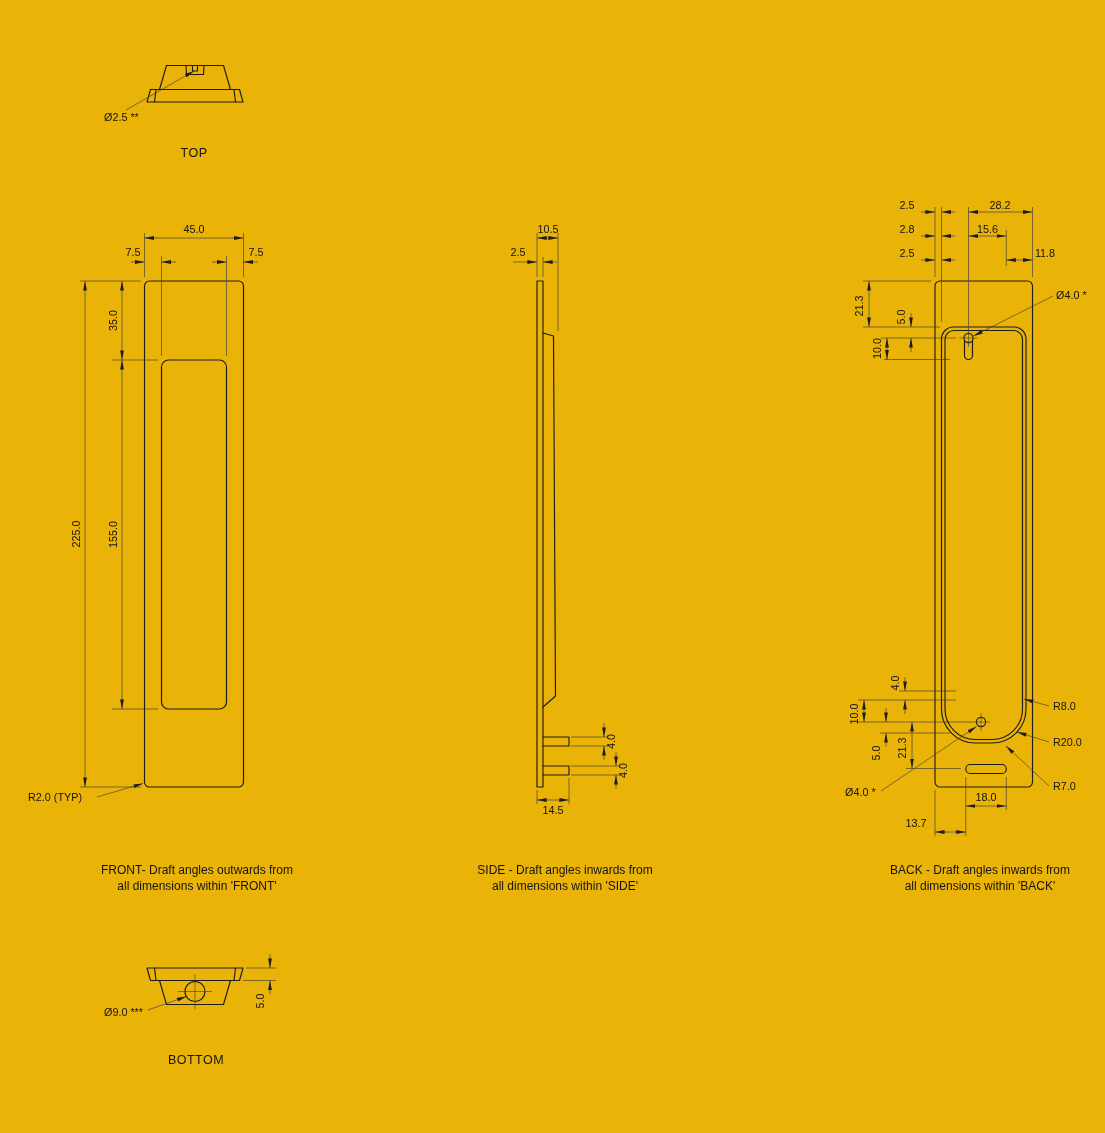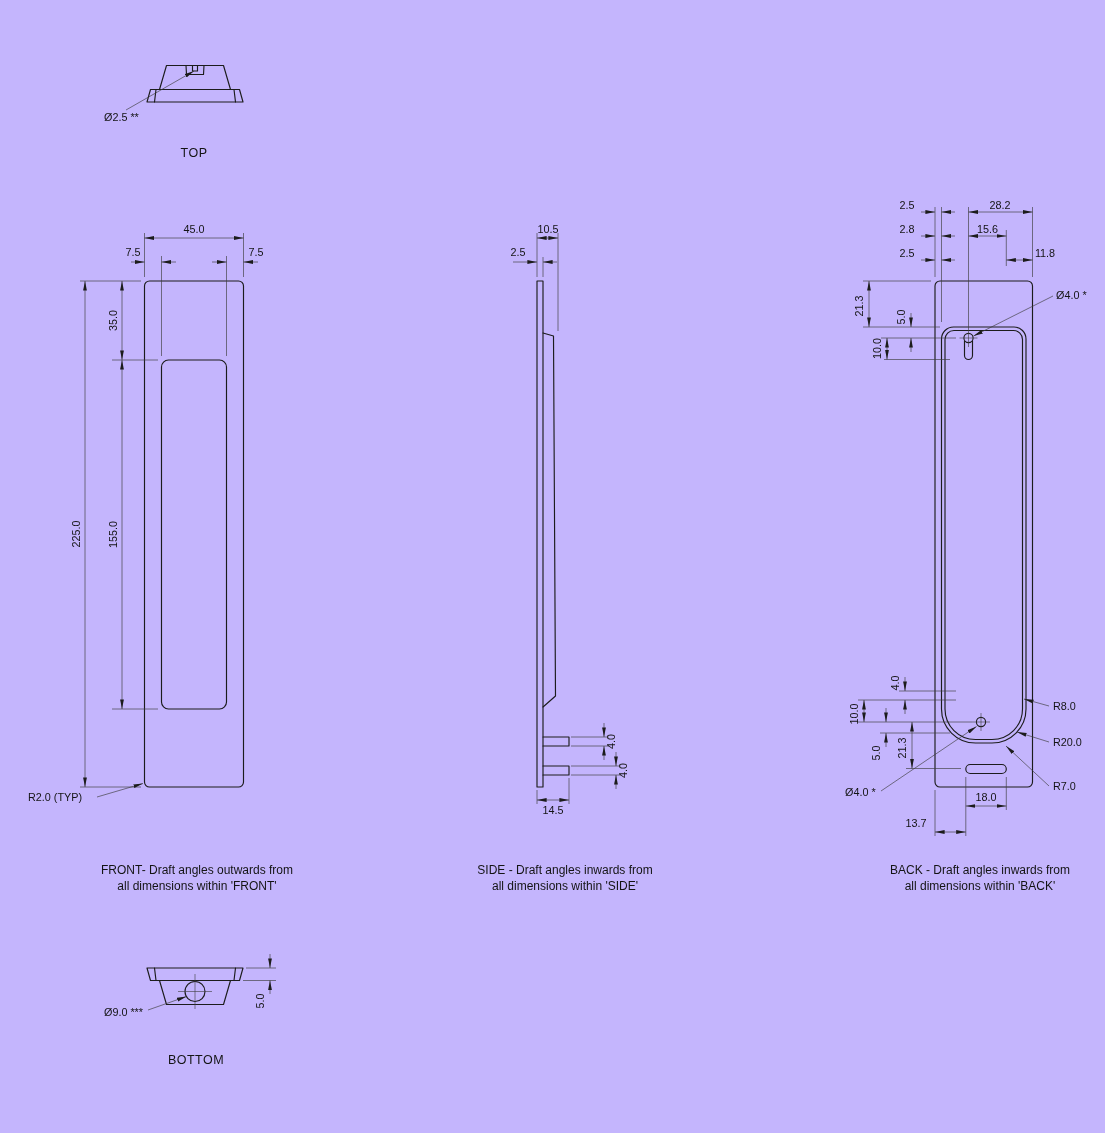--- a/index.html
+++ b/index.html
@@ -1,16 +1,16 @@
 <!DOCTYPE html>
 <html><head>
 <meta charset="utf-8">
 <style>
   html,body{margin:0;padding:0;background:#ffffff;}
-  .canvas{position:relative;width:1105px;height:1133px;background:#c4b5fd;
+  .canvas{position:relative;width:1105px;height:1133px;background:#eab308;
           font-family:"Liberation Sans",sans-serif;overflow:hidden;}
   svg{display:block;}
   .geo{fill:none;stroke:#1c1c1c;stroke-width:1.15;stroke-linejoin:round;stroke-linecap:round;}
   .ext,.dim{fill:none;stroke:#3c3c3c;stroke-width:0.65;}
   .cl{fill:none;stroke:#3c3c3c;stroke-width:0.6;}
   text{fill:#141414;font-size:10.8px;font-family:"Liberation Sans",sans-serif;}
   .vlabel{font-size:12.5px;letter-spacing:.5px;}
   .cap{font-size:12px;}
 </style>
 </head>

